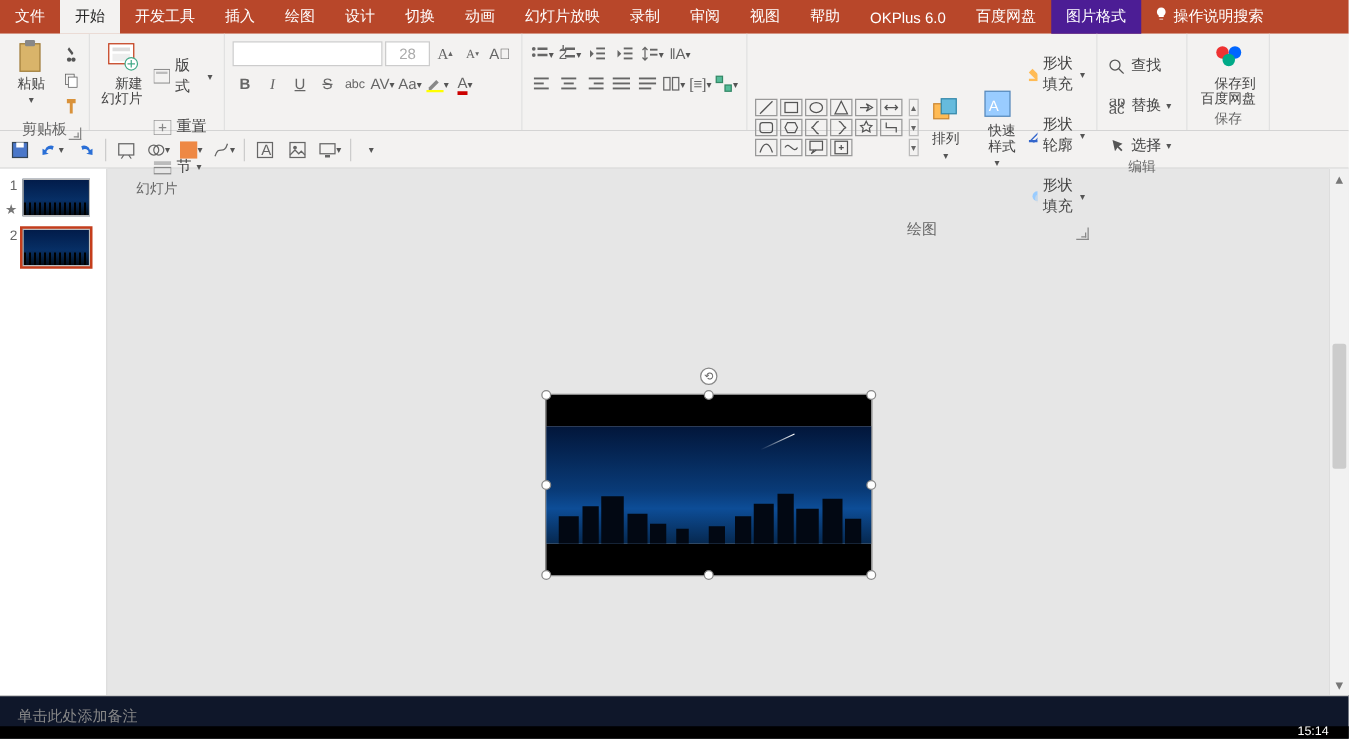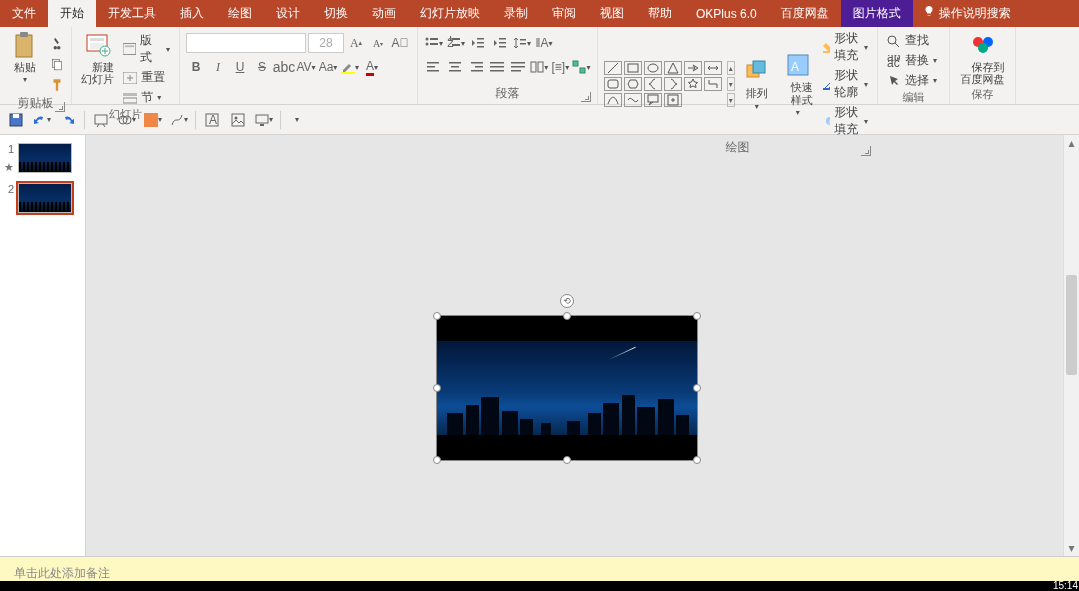--- a/index.html
+++ b/index.html
@@ -19,21 +19,21 @@
 .group-label { text-align: center; color: #666; font-size: 11px; padding-bottom: 2px; position: relative; }
 .launcher { position: absolute; right: 0; bottom: 2px; width: 10px; height: 10px; border: 1px solid #888; border-top: none; border-left: none; }
 .launcher::after { content: ''; position: absolute; right: 1px; bottom: 1px; width: 3px; height: 3px; border-right: 1px solid #888; border-bottom: 1px solid #888; }
 .group-body { display: flex; gap: 3px; align-items: flex-start; }
 .vstack { display: flex; flex-direction: column; gap: 1px; }
 .hstack { display: flex; gap: 2px; align-items: flex-end; }
 .big-btn { display: flex; flex-direction: column; align-items: center; justify-content: center; padding: 2px 4px; gap: 2px; cursor: pointer; min-width: 38px; }
 .big-icon { width: 28px; height: 28px; display: flex; align-items: center; justify-content: center; }
 .big-label { font-size: 11px; color: #444; text-align: right; line-height: 1.1; }
 .dd { font-size: 8px; color: #555; }
-.small-btn { display: flex; align-items: center; gap: 4px; padding: 1px 3px; cursor: pointer; font-size: 11px; color: #444; }
+.small-btn { display: flex; align-items: center; gap: 4px; padding: 1px 3px; cursor: pointer; font-size: 11px; color: #444; margin-top: 12px; }
 .mini-btn { width: 20px; height: 20px; display: flex; align-items: center; justify-content: center; cursor: pointer; color: #666; }
 .font-name { width: 120px; height: 20px; border: 1px solid #ccc; background: #fff; padding: 0 3px; color: #aaa; display:flex; align-items:center; }
 .font-size { width: 36px; height: 20px; border: 1px solid #ccc; background: #fff; padding: 0 3px; color: #aaa; display:flex; align-items:center; justify-content:center; }
 .shape-gallery { display: grid; grid-template-columns: repeat(6, 18px); grid-auto-rows: 14px; gap: 2px; }
 .shape-cell { border: 1px solid #999; display:flex; align-items:center; justify-content:center; }
 .shape-cell svg { width: 12px; height: 12px; }
 .scrollhint { width: 12px; display: flex; flex-direction: column; justify-content: space-between; height: 46px; margin-left:2px; }
 .scrollhint div { border: 1px solid #bbb; height: 14px; display:flex; align-items:center; justify-content:center; font-size:8px; color:#666;}
 
 
@@ -61,24 +61,24 @@
 .bldg { position:absolute; bottom:0; background:#020813; }
 .shooter { position:absolute; top:12px; right:60px; width:30px; height:1px; background: linear-gradient(90deg, transparent, #fff); transform: rotate(-25deg); }
 .handle { position:absolute; width:8px; height:8px; background:#fff; border:1px solid #888; border-radius:50%; }
 .rot-handle { position:absolute; left:50%; top:-22px; transform:translateX(-50%); width:14px; height:14px; border:1px solid #888; border-radius:50%; background:#fff; display:flex; align-items:center; justify-content:center; color:#666; font-size:9px; }
 .sel-border { position:absolute; inset:-1px; border:1px solid #888; pointer-events:none; }
 
 .scroll-v { position:absolute; right:0; top:0; bottom:0; width:16px; background:#f1f1f1; border-left:1px solid #ddd; }
 .scroll-v .thumb-s { position:absolute; left:2px; right:2px; top:140px; height:100px; background:#ccc; border-radius:2px;}
 .scroll-arrow { position:absolute; left:0; right:0; height:16px; display:flex; align-items:center; justify-content:center; color:#777; }
 
-.notes { height: 35px; background:#fef9c3; border-top:1px solid #ccc; padding:8px 14px; color:#888; }
+.notes { height: 35px; background:#0f172a; border-top:1px solid #ccc; padding:8px 14px; color:#888; }
 
 .black-strip { height:10px; background:#000; position:absolute; left:0; right:0; bottom:0; }
-.clock { position:absolute; right:1px; bottom:0; color:#fff; font-size:10px; }
+.clock { position:absolute; right:16px; bottom:0; color:#fff; font-size:10px; }
 </style>
 </head>
 <body>
 
 <div class="titlebar">
   <div class="tab">文件</div>
   <div class="tab active">开始</div>
   <div class="tab">开发工具</div>
   <div class="tab">插入</div>
   <div class="tab">绘图</div>
@@ -192,21 +192,21 @@
             <span>A⃠</span>
           </div>
       </div>
       <div class="hstack">
         <div class="mini-btn" style="font-weight:bold;">B</div>
         <div class="mini-btn" style="font-style:italic;font-family:serif;">I</div>
         <div class="mini-btn" style="text-decoration:underline;">U</div>
         <div class="mini-btn">
             <span style="text-decoration:line-through;">S</span>
           </div>
-        <div class="mini-btn" style="font-size:14px;">abc</div>
+        <div class="mini-btn" style="font-size:10px;">abc</div>
         <div class="mini-btn">
             <span>AV</span>
             <span class="dd">▾</span>
           </div>
         <div class="mini-btn">Aa<span class="dd">▾</span></div>
         <div class="mini-btn">
             <svg width="14" height="14" viewBox="0 0 14 14">
               <path d="M2 10l6-6 2 2-6 6H2z" fill="#888"></path>
               <rect y="12" width="14" height="2" fill="#ff0"></rect>
             </svg>
@@ -319,21 +319,20 @@
           </div>
         <div class="mini-btn">
             <svg width="14" height="14">
               <rect x="1" y="1" width="5" height="5" fill="#5b9" stroke="#386"></rect>
               <rect x="8" y="8" width="5" height="5" fill="#5b9" stroke="#386"></rect>
             </svg>
             <span class="dd">▾</span>
           </div>
       </div>
     </div>
-    <div class="group-label"><span>段落</span><span class="launcher"></span></div>
   </div>
 
   <div class="group" style="width:280px;">
     <div class="group-body" style="align-items:center;">
       <div class="shape-gallery">
         <div class="shape-cell">
             <svg>
               <line x1="1" y1="11" x2="11" y2="1" stroke="#555"></line>
             </svg>
           </div>

